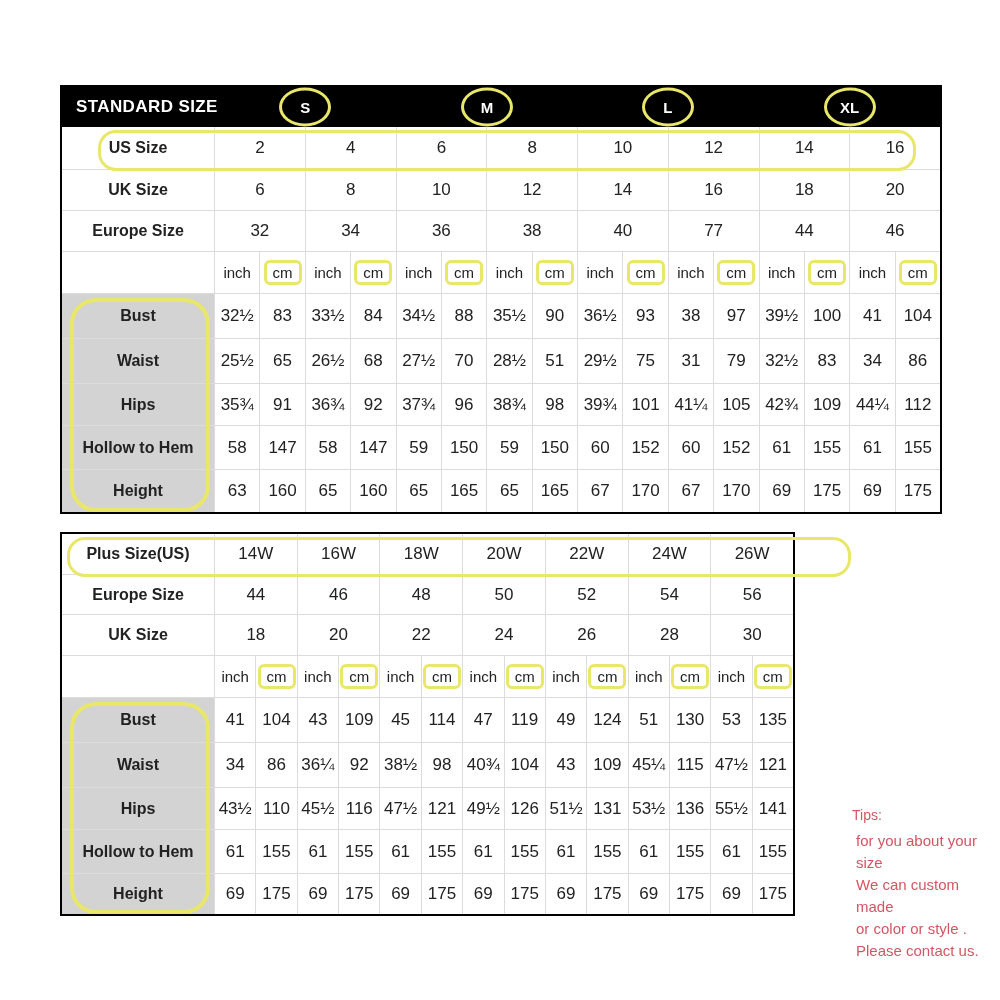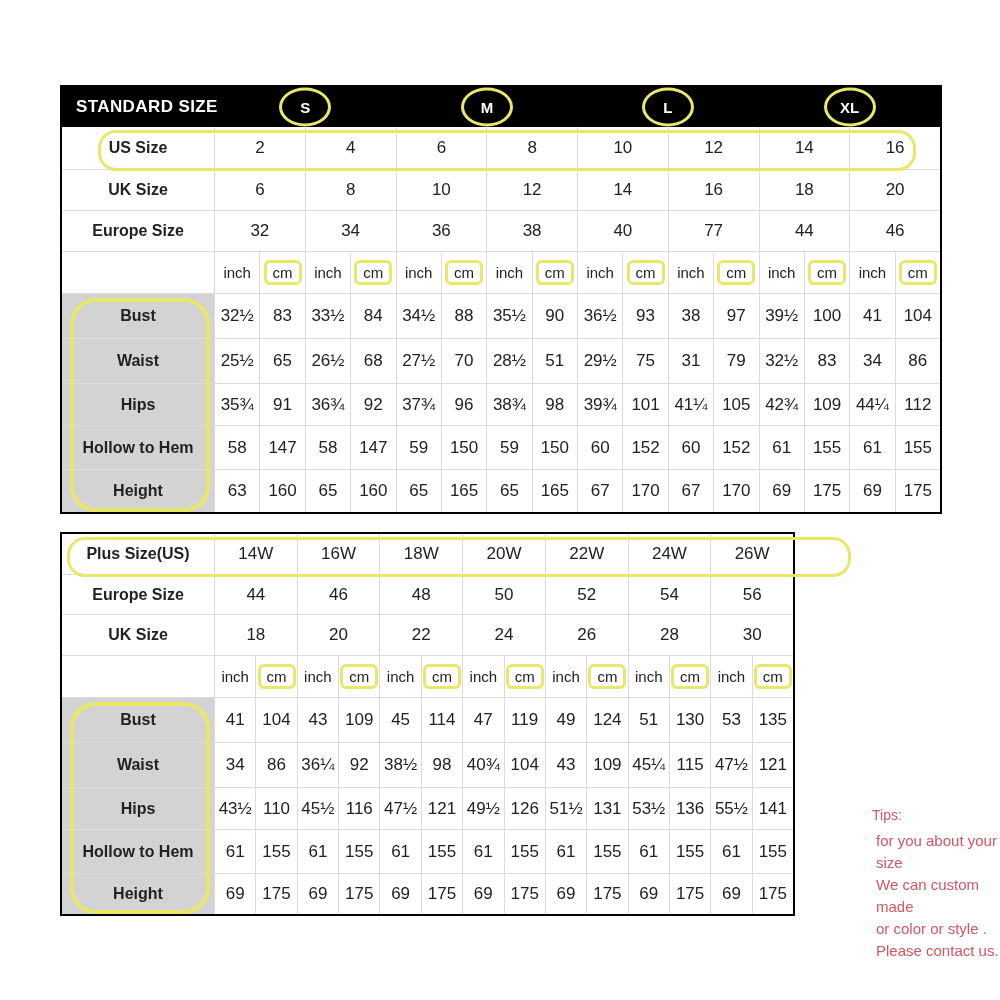--- a/index.html
+++ b/index.html
@@ -41,21 +41,21 @@
   .cm-ring{border:3px solid var(--yellow);border-radius:6px;padding:2px 6px;line-height:1;}
 
   .overlay{position:absolute;pointer-events:none;border:3px solid var(--yellow);}
   .row-oval{border-radius:18px;}
   #std-us-oval{left:36px;top:43px;width:812px;height:35px;}
   #plus-row-oval{left:5px;top:3px;width:778px;height:34px;}
   .labels-ring{border-width:4px;border-radius:26px;}
   #std-labels-ring{left:8px;top:211px;width:132px;height:206px;}
   #plus-labels-ring{left:8px;top:168px;width:132px;height:204px;}
 
-  .tips{position:absolute;left:852px;top:804px;color:var(--tips);font-size:15px;line-height:22px;margin-left:20px;}
+  .tips{position:absolute;left:852px;top:804px;color:var(--tips);font-size:15px;line-height:22px;}
   .tips-title{font-size:14px;margin-bottom:4px;}
   .tips-line{margin-left:4px;}
 </style>
 </head>
 <body>
 
 <section class="size-table" id="standard-table">
   <div class="header-bar">
     <span class="header-title">STANDARD SIZE</span>
     <span class="badge badge-0">S</span>

